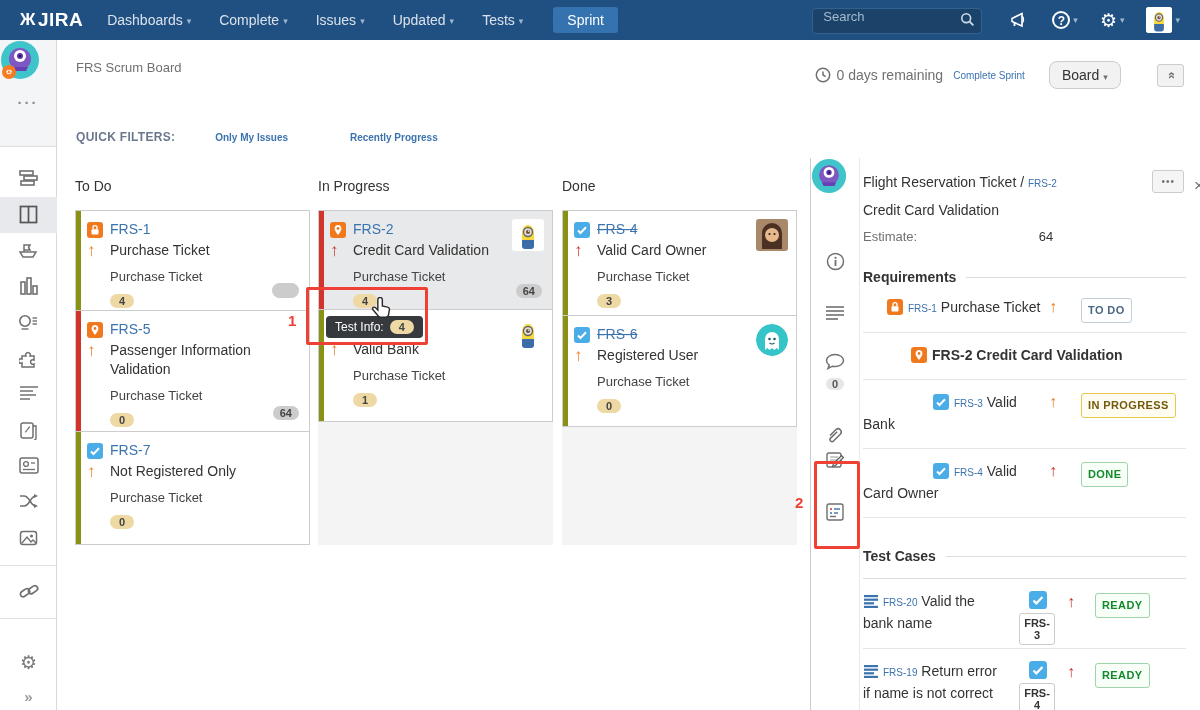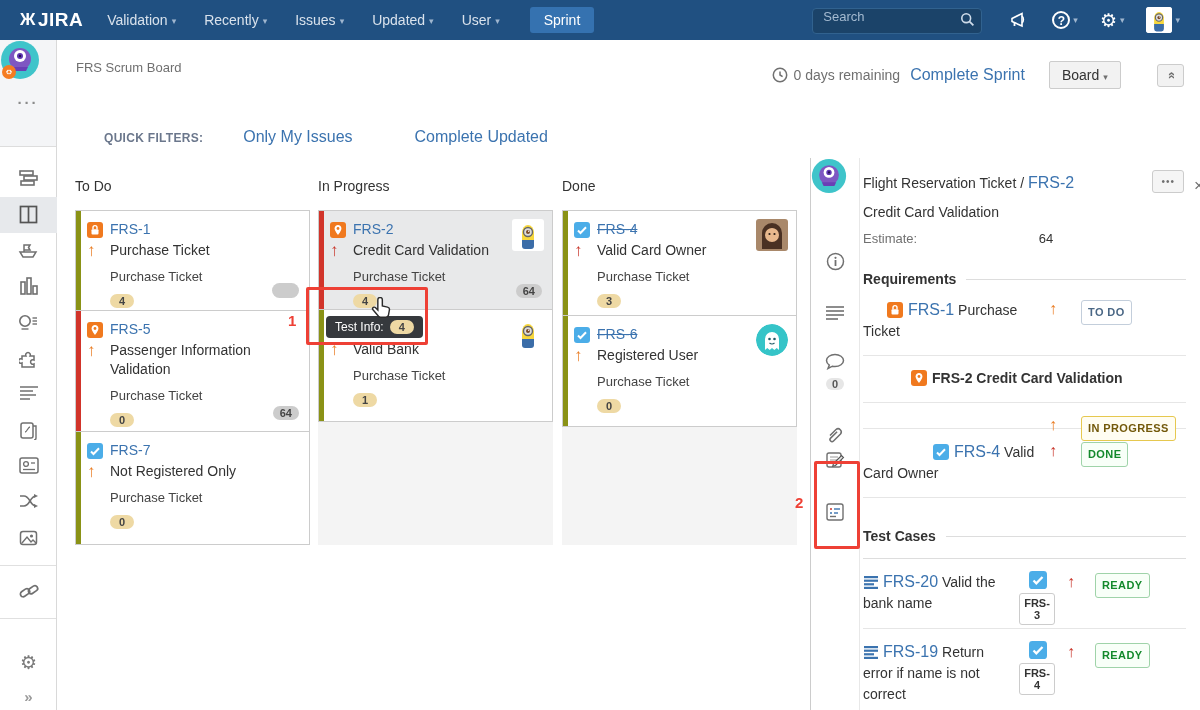--- a/index.html
+++ b/index.html
@@ -42,30 +42,30 @@
   .sb-div { border-top:1px solid #e0e0e0; margin:8px 0; }
   .sb-bottom { position:absolute; bottom:4px; left:0; width:57px; text-align:center; }
   .sb-gear { font-size:19px; color:#7a7a7a; }
   .sb-expand { color:#9a9a9a; font-size:15px; font-weight:bold; display:inline-block; margin-top:14px; }
 
   
   .hdr-breadcrumb { position:absolute; left:76px; top:60px; font-size:13px; color:#707070; }
   .hdr-title { position:absolute; left:76px; top:80px; font-size:24px; color:#333; font-weight:500; }
   .hdr-right { position:absolute; right:16px; top:61px; display:flex; align-items:center; gap:10px; }
   .days-remaining { color:#707070; font-size:14px; display:flex; align-items:center; gap:6px; }
-  .link { color:#3b73af; font-size:16px; }
-  .btn-gray { background:#f2f2f2; border:1px solid #ccc; border-radius:2px; color:#333;
+  .link { color:#3b73af; font-size:10px; }
+  .btn-gray { background:#f2f2f2; border:1px solid #ccc; border-radius:8px; color:#333;
     font-size:14px; padding:5px 12px; cursor:pointer; }
   .btn-gray .caret { font-size:9px; color:#707070; margin-left:4px; }
   .btn-collapse { background:#f2f2f2; border:1px solid #ccc; border-radius:3px; padding:3px 9px;
     color:#707070; cursor:pointer; margin-left:26px; }
   .chev-up { display:inline-block; transform:rotate(-90deg); font-size:13px; font-weight:bold; }
   .qf-row { position:absolute; left:76px; top:128px; font-size:14px; }
-  .qf-label { font-size:12px; font-weight:bold; color:#6b778c; letter-spacing:.3px; margin-right:36px;margin-left:28px; }
-  .qf-link { margin-right:58px; }
+  .qf-label { font-size:12px; font-weight:bold; color:#6b778c; letter-spacing:.3px; margin-right:36px; }
+  .qf-link { margin-right:58px;font-weight:bold; }
 
   
   .col-head { position:absolute; top:178px; font-size:14px; color:#333; }
   .pool { position:absolute; top:210px; width:235px; height:335px; background:#f4f4f4; }
   .pool-1 { left:75px; background:#fff; border:1px solid #ccc; }
   .pool-2 { left:318px; }
   .pool-3 { left:562px; }
   .card { position:relative; background:#fff; padding:10px 10px 8px 34px; overflow:hidden; cursor:pointer; }
   .pool-1 .card { border-bottom:1px solid #ccc; }
   .pool-1 .card:last-child { border-bottom:none; }
@@ -156,25 +156,25 @@
 </head>
 <body>
 
 <div class="page">
 
   <div class="nav">
     <div class="nav-logo">
       <span class="charlie">Ж</span>
       <span>JIRA</span>
     </div>
-    <span class="nav-item"><span>Validation</span><span class="caret">▾</span></span>
-    <span class="nav-item"><span>Recently</span><span class="caret">▾</span></span>
+    <span class="nav-item"><span>Dashboards</span><span class="caret">▾</span></span>
+    <span class="nav-item"><span>Complete</span><span class="caret">▾</span></span>
     <span class="nav-item"><span>Issues</span><span class="caret">▾</span></span>
     <span class="nav-item"><span>Updated</span><span class="caret">▾</span></span>
-    <span class="nav-item"><span>User</span><span class="caret">▾</span></span>
+    <span class="nav-item"><span>Tests</span><span class="caret">▾</span></span>
     <button class="btn-create">Sprint</button>
     <div class="nav-right">
       <span class="nav-search">
         <input type="text" placeholder="Search" style="">
         <span class="mag">
           <svg width="15" height="15" viewBox="0 0 15 15">
               <circle cx="6.2" cy="6.2" r="4.4" fill="none" stroke="#cfdcea" stroke-width="1.6"></circle>
               <line x1="9.6" y1="9.6" x2="13.4" y2="13.4" stroke="#cfdcea" stroke-width="1.8"></line>
             </svg>
         </span>
@@ -344,21 +344,21 @@
     <button class="btn-gray" style="margin-left:14px;">
       <span>Board</span><span class="caret">▾</span>
     </button>
     <button class="btn-collapse">
       <span class="chev-up">»</span>
     </button>
   </div>
   <div class="qf-row">
     <span class="qf-label">QUICK FILTERS:</span>
     <a class="link qf-link">Only My Issues</a>
-    <a class="link qf-link">Complete Updated</a>
+    <a class="link qf-link">Recently Progress</a>
   </div>
 
   <div class="col-head" style="left:75px;">To Do</div>
   <div class="col-head" style="left:318px;">In Progress</div>
   <div class="col-head" style="left:562px;">Done</div>
 
   <div class="pool pool-1">
     <div class="card" style="height:100px;">
       <span class="cbar bar-olive"></span>
       <span class="type-ic">
@@ -627,20 +627,28 @@
           <svg width="16" height="16" viewBox="0 0 16 16">
               <rect width="16" height="16" rx="3" fill="#f0791e"></rect>
               <path d="M8 3.1 c-1.9 0 -3.4 1.5 -3.4 3.4 0 2.5 3.4 6.4 3.4 6.4 s3.4-3.9 3.4-6.4 C11.4 4.6 9.9 3.1 8 3.1z" fill="#fff"></path>
               <circle cx="8" cy="6.5" r="1.4" fill="#f0791e"></circle>
             </svg>
         </span><span>FRS-2</span><span> Credit Card Validation</span>
       </div>
     </div>
 
     <div class="req-row">
+      <div class="req-text ind-2">
+        <span class="ti">
+          <svg width="16" height="16" viewBox="0 0 16 16">
+              <rect width="16" height="16" rx="3" fill="#4bade8"></rect>
+              <path d="M4 8.5 l2.5 2.5 L12 5.3" stroke="#fff" stroke-width="2" fill="none"></path>
+            </svg>
+        </span><a class="link">FRS-3</a><span> Valid Bank</span>
+      </div>
       <span class="req-arrow prio-high">↑</span>
       <span class="req-status"><span class="lz lz-prog">IN PROGRESS</span></span>
     </div>
 
     <div class="req-row">
       <div class="req-text ind-2">
         <span class="ti">
           <svg width="16" height="16" viewBox="0 0 16 16">
               <rect width="16" height="16" rx="3" fill="#4bade8"></rect>
               <path d="M4 8.5 l2.5 2.5 L12 5.3" stroke="#fff" stroke-width="2" fill="none"></path>

